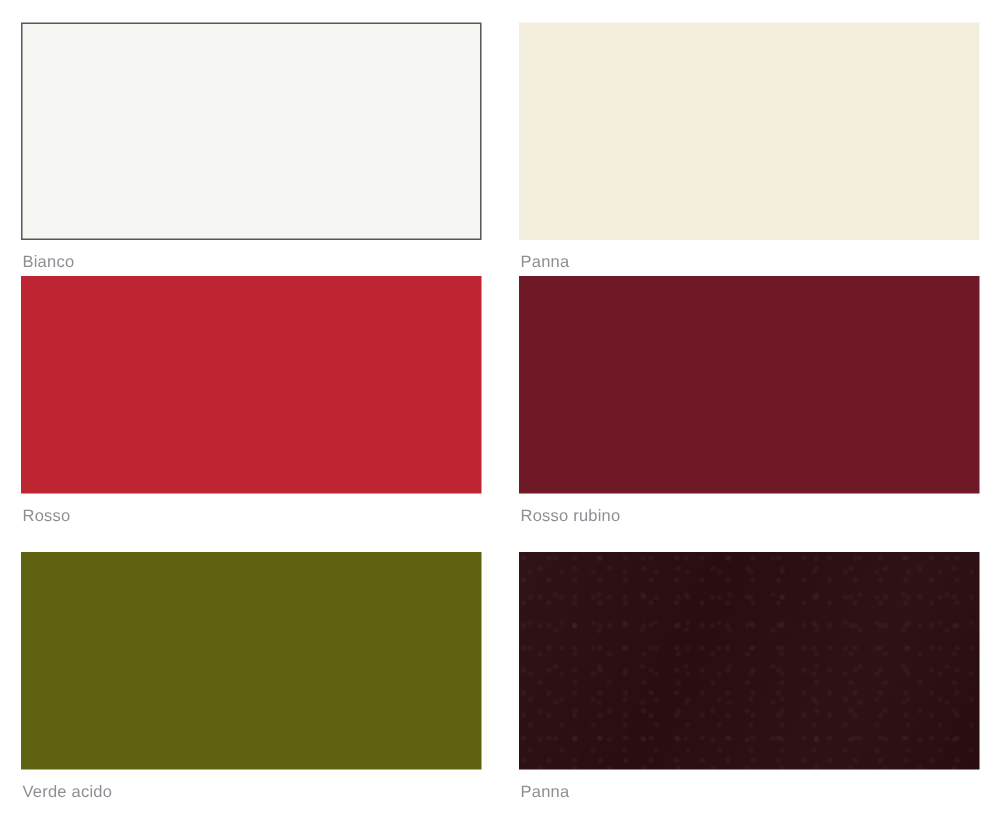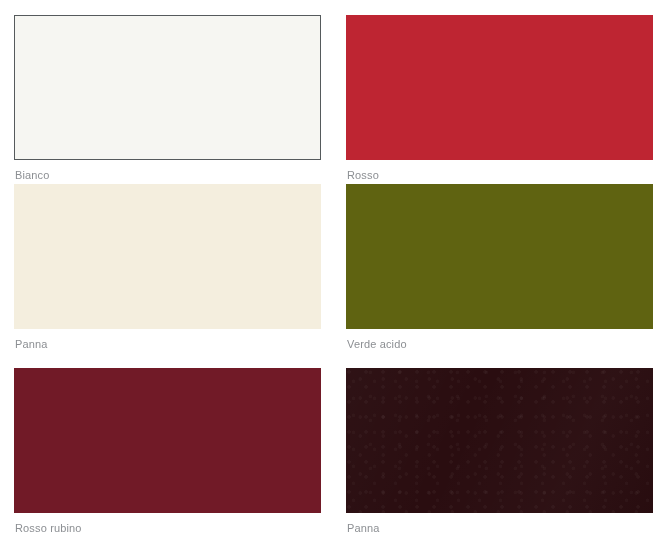--- a/index.html
+++ b/index.html
@@ -79,37 +79,37 @@
 <body>
 
 <div class="swatch-grid">
 
   <div class="swatch-cell">
     <div class="swatch-chip outlined" style="background-color: rgb(246, 246, 242);"></div>
     <div class="swatch-label">Bianco</div>
   </div>
 
   <div class="swatch-cell">
+    <div class="swatch-chip" style="background-color: rgb(244, 238, 222);"></div>
+    <div class="swatch-label">Panna</div>
+  </div>
+
+  <div class="swatch-cell">
     <div class="swatch-chip" style="background-color: rgb(190, 37, 50);"></div>
     <div class="swatch-label">Rosso</div>
   </div>
 
   <div class="swatch-cell">
-    <div class="swatch-chip" style="background-color: rgb(244, 238, 222);"></div>
-    <div class="swatch-label">Panna</div>
+    <div class="swatch-chip" style="background-color: rgb(113, 26, 39);"></div>
+    <div class="swatch-label">Rosso rubino</div>
   </div>
 
   <div class="swatch-cell">
     <div class="swatch-chip" style="background-color: rgb(95, 99, 17);"></div>
     <div class="swatch-label">Verde acido</div>
-  </div>
-
-  <div class="swatch-cell">
-    <div class="swatch-chip" style="background-color: rgb(113, 26, 39);"></div>
-    <div class="swatch-label">Rosso rubino</div>
   </div>
 
   <div class="swatch-cell">
     <div class="swatch-chip textured" style="background-color: rgb(42, 13, 16);"></div>
     <div class="swatch-label">Panna</div>
   </div>
 
 </div>
 
 </body></html>

